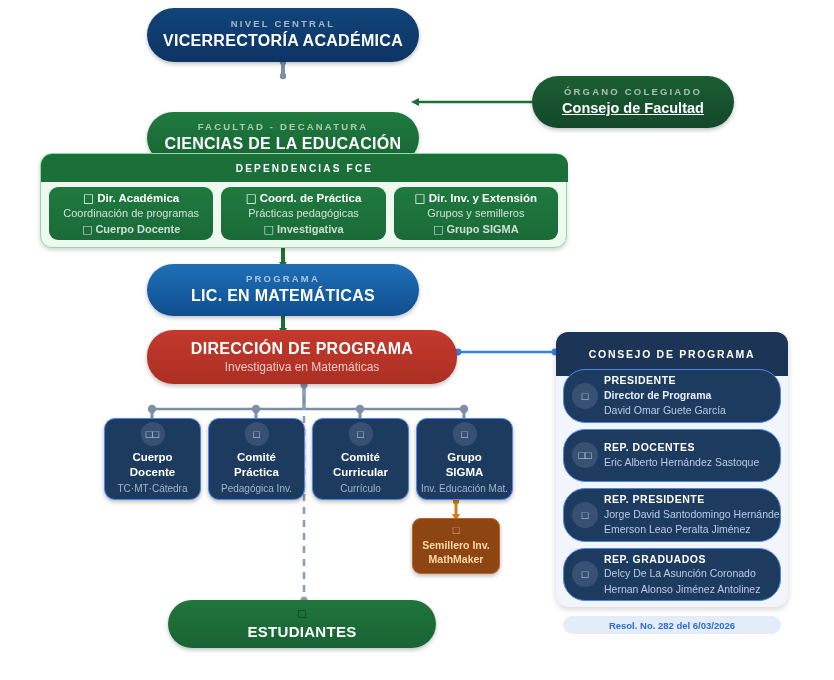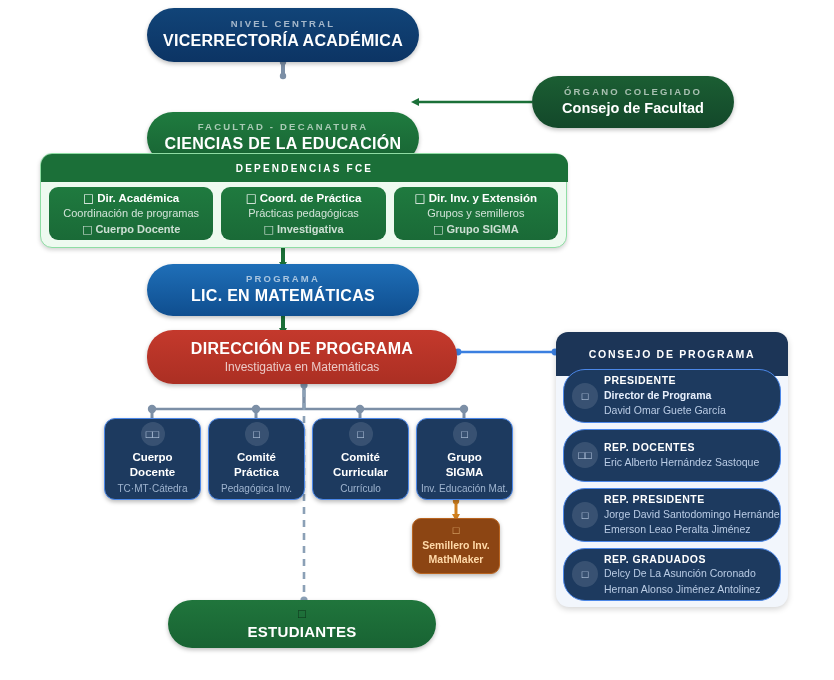--- a/index.html
+++ b/index.html
@@ -36,20 +36,21 @@
   .title-lg {
     font-size: 16px;
     font-weight: 700;
     letter-spacing: .3px;
     line-height: 1.3;
   }
   .title-md {
     font-size: 14.5px;
     font-weight: 700;
     line-height: 1.3;
+    text-decoration: underline;
   }
   .sub-soft {
     font-size: 12px;
     color: rgba(255,255,255,.74);
     line-height: 1.35;
   }
 
   
   #box-vicerrectoria {
     left:147px; top:8px; width:272px; height:54px;
@@ -394,14 +395,15 @@
         <div class="m-text">
           <div class="m-role">REP. GRADUADOS</div>
           <div class="m-sub">Delcy De La Asunción Coronado</div>
           <div class="m-sub">Hernan Alonso Jiménez Antolinez</div>
         </div>
       </div>
 
     </div>
   </div>
 
+  <div id="resol-pill">Resol. No. 282 del 6/03/2026</div>
 
 </div>
 
 </body></html>

